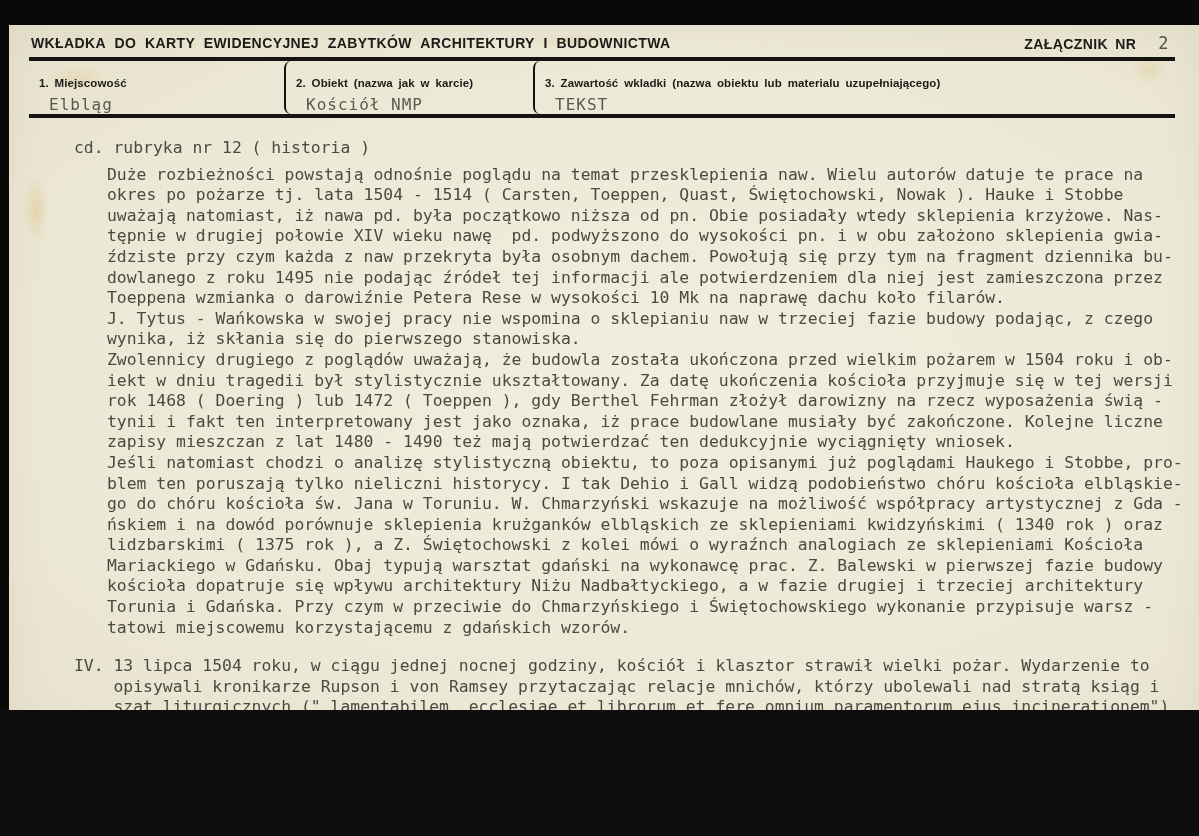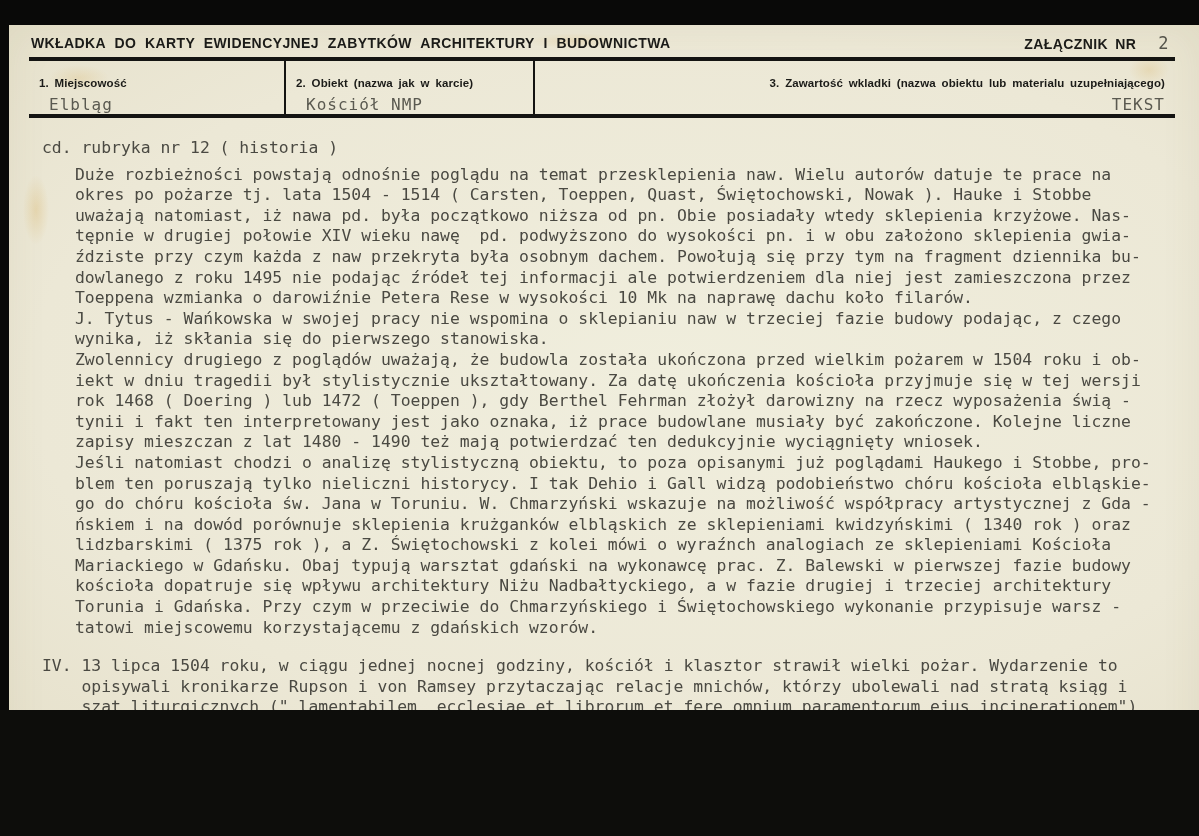--- a/index.html
+++ b/index.html
@@ -21,28 +21,28 @@
 
   .form-title{position:absolute;left:22px;top:10px;font-size:14px;font-weight:700;
               letter-spacing:.4px;word-spacing:4.5px;white-space:nowrap;}
   .attachment{position:absolute;right:30px;top:8px;font-size:14px;font-weight:700;
               letter-spacing:.4px;word-spacing:3px;white-space:nowrap;}
   .attachment .tw{font-size:17px;font-weight:400;margin-left:22px;color:#55544b;}
 
   .rule-top{position:absolute;left:20px;top:32px;width:1146px;height:4px;background:#141412;}
   .fields-row{position:absolute;left:20px;top:36px;width:1146px;height:53px;display:flex;}
   .fields-row .field{box-sizing:border-box;padding:16px 10px 0 10px;}
-  .fields-row .field + .field{border-left:2px solid #141412;}
-  .f1{width:255px;} .f2{width:249px;} .f3{flex:1;text-align:right;}
+  .fields-row .field + .field{border-left:2px solid #141412;border-radius:7px;}
+  .f1{width:255px;} .f2{width:249px;} .f3{flex:1;}
   .field-label{font-size:11.5px;font-weight:700;word-spacing:2.5px;letter-spacing:.1px;color:#1b1b18;}
   .field-value{font-size:16px;margin-top:6px;margin-left:10px;letter-spacing:1px;color:#5a5950;}
   .rule-mid{position:absolute;left:20px;top:89px;width:1146px;height:4px;background:#141412;}
 
   
-  .body-text{position:absolute;left:33px;top:113px;width:1125px;
+  .body-text{position:absolute;left:65px;top:113px;width:1125px;
              font-size:16.4px;line-height:20.6px;color:#45443e;}
   .body-text .tw{font-size:16.4px;}
   .section-heading{white-space:pre;margin:0 0 6px 0;}
   .para{white-space:pre;margin:0 0 0 33px;}
   .para.spaced-before{margin-top:18px;}
   .para.hanging{margin-left:0;}
 
   
   .lbl{position:absolute;font-size:12px;font-weight:700;word-spacing:3px;color:#1b1b18;white-space:nowrap;}
   .dotline{position:absolute;border-bottom:2px dotted #3d3c36;}

